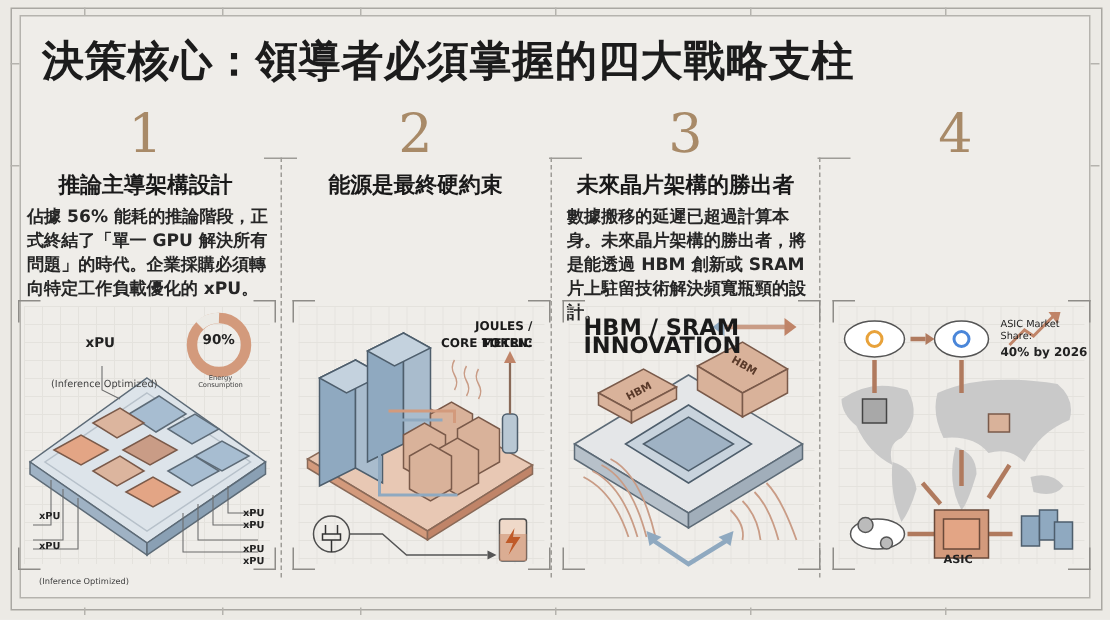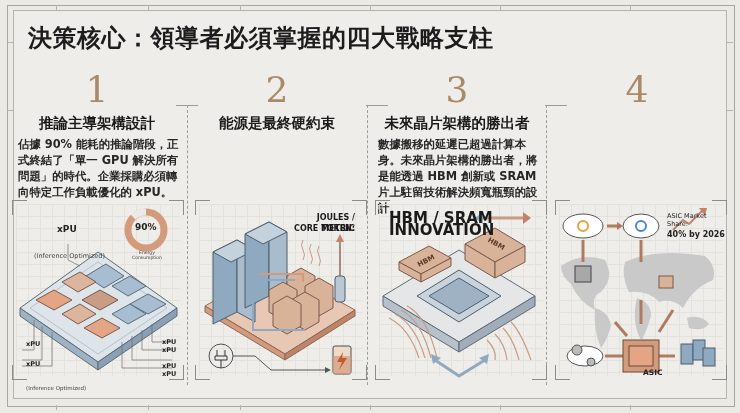--- a/index.html
+++ b/index.html
@@ -1,20 +1,20 @@
 <!DOCTYPE html>
 <html><head>
 <meta charset="utf-8">
 <style>
   html,body{margin:0;padding:0;}
   body{width:740px;height:413px;background:#eceae5;position:relative;overflow:hidden;font-family:"DejaVu Sans",sans-serif;color:#1f1f1f;}
   .outer{position:absolute;left:7px;top:5px;width:726px;height:400px;border:1px solid #a9a7a2;}
   .inner{position:absolute;left:13px;top:10px;width:712px;height:387px;border:1px solid #b5b3ae;background:#efede9;}
   .tick{position:absolute;background:#b5b3ae;}
-  .title{position:absolute;left:28px;top:22px;font-size:24px;font-weight:bold;letter-spacing:0.5px;color:#1c1c1c;}
+  .title{position:absolute;left:28px;top:22px;font-size:28px;font-weight:bold;letter-spacing:0.5px;color:#1c1c1c;}
   .col{position:absolute;top:70px;width:170px;height:315px;}
   .num{position:absolute;top:0;left:0;width:100%;text-align:center;font-family:"DejaVu Serif",serif;font-size:36px;color:#a88a68;line-height:40px;}
   .head{position:absolute;top:44px;left:0;width:100%;text-align:center;font-size:14.5px;font-weight:bold;color:#1a1a1a;}
   .body{position:absolute;top:66px;left:6px;width:162px;font-size:11.4px;line-height:16px;color:#262626;font-weight:bold;}
   .sep{position:absolute;top:105px;width:0;height:280px;border-left:1px dashed #9e9c97;}
   .sepcap{position:absolute;top:105px;width:22px;height:0;border-top:1px solid #9e9c97;}
   .frame{position:absolute;top:200px;width:172px;height:180px;}
   .br{position:absolute;width:14px;height:14px;border-color:#8e8c88;border-style:solid;border-width:0;}
   .br.tl{left:0;top:0;border-left-width:1px;border-top-width:1px;}
   .br.tr{right:0;top:0;border-right-width:1px;border-top-width:1px;}
@@ -48,21 +48,21 @@
 <div class="sepcap" style="left:176px;"></div>
 <div class="sep" style="left:187px;"></div>
 <div class="sepcap" style="left:366px;"></div>
 <div class="sep" style="left:367px;"></div>
 <div class="sepcap" style="left:545px;"></div>
 <div class="sep" style="left:546px;"></div>
 
 <div class="col" style="left:12px;">
   <div class="num">1</div>
   <div class="head">推論主導架構設計</div>
-  <div class="body">佔據 90% 能耗的推論階段，正式終結了「單一 GPU 解決所有問題」的時代。企業採購必須轉向特定工作負載優化的 xPU。</div>
+  <div class="body">佔據 56% 能耗的推論階段，正式終結了「單一 GPU 解決所有問題」的時代。企業採購必須轉向特定工作負載優化的 xPU。</div>
 </div>
 <div class="frame" style="left:12px;">
   <div class="grid"></div>
   <div class="br tl"></div>
     <div class="br tr"></div>
     <div class="br bl"></div>
     <div class="br brr"></div>
   <svg width="172" height="180">
     <polygon points="86,52 165,108 86,162 8,108" fill="#dde4ea" stroke="#5d6b77" stroke-width="1"></polygon>
     <polygon points="8,108 86,162 86,170 8,116" fill="#9fb2c4" stroke="#5d6b77" stroke-width="1"></polygon>
@@ -241,21 +241,21 @@
         <rect x="126" y="144" width="12" height="20"></rect>
         <rect x="138" y="140" width="12" height="20"></rect>
         <rect x="148" y="148" width="12" height="18"></rect>
       </g>
     <path d="M118 30 L128 20 L134 24 L148 10" fill="none" stroke="#c08468" stroke-width="2"></path>
     <polygon points="144,8 152,8 150,16" fill="#c08468"></polygon>
   </svg>
   <div class="lbl" style="left:112px;top:12px;font-weight:normal;font-size:6.5px;">ASIC Market</div>
   <div class="lbl" style="left:112px;top:20px;font-weight:normal;font-size:6.5px;">Share:</div>
   <div class="lbl" style="left:112px;top:30px;font-size:8px;">40% by 2026</div>
-  <div class="lbl" style="left:88px;top:168px;font-size:7.5px;">ASIC</div>
+  <div class="lbl" style="left:74px;top:168px;font-size:7.5px;">ASIC</div>
 </div>
 
 <div class="tick" style="left:56px;top:405px;width:1px;height:5px;"></div>
 <div class="tick" style="left:148px;top:405px;width:1px;height:5px;"></div>
 <div class="tick" style="left:240px;top:405px;width:1px;height:5px;"></div>
 <div class="tick" style="left:370px;top:405px;width:1px;height:5px;"></div>
 <div class="tick" style="left:500px;top:405px;width:1px;height:5px;"></div>
 <div class="tick" style="left:630px;top:405px;width:1px;height:5px;"></div>
 
 </body></html>

